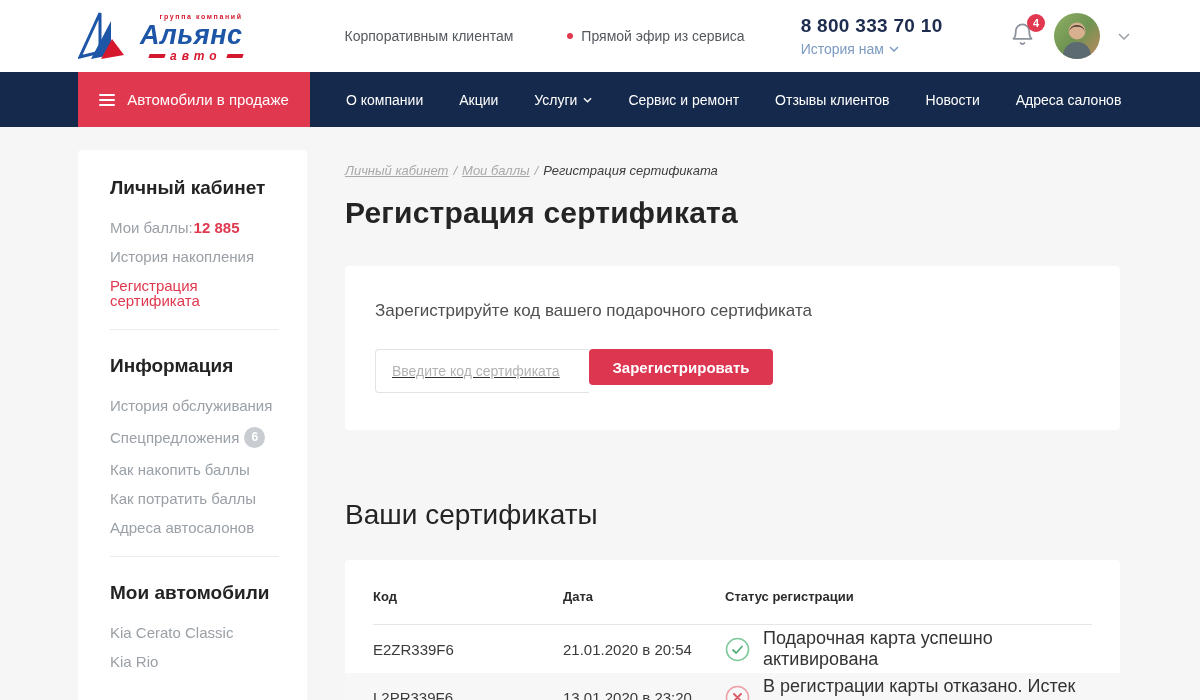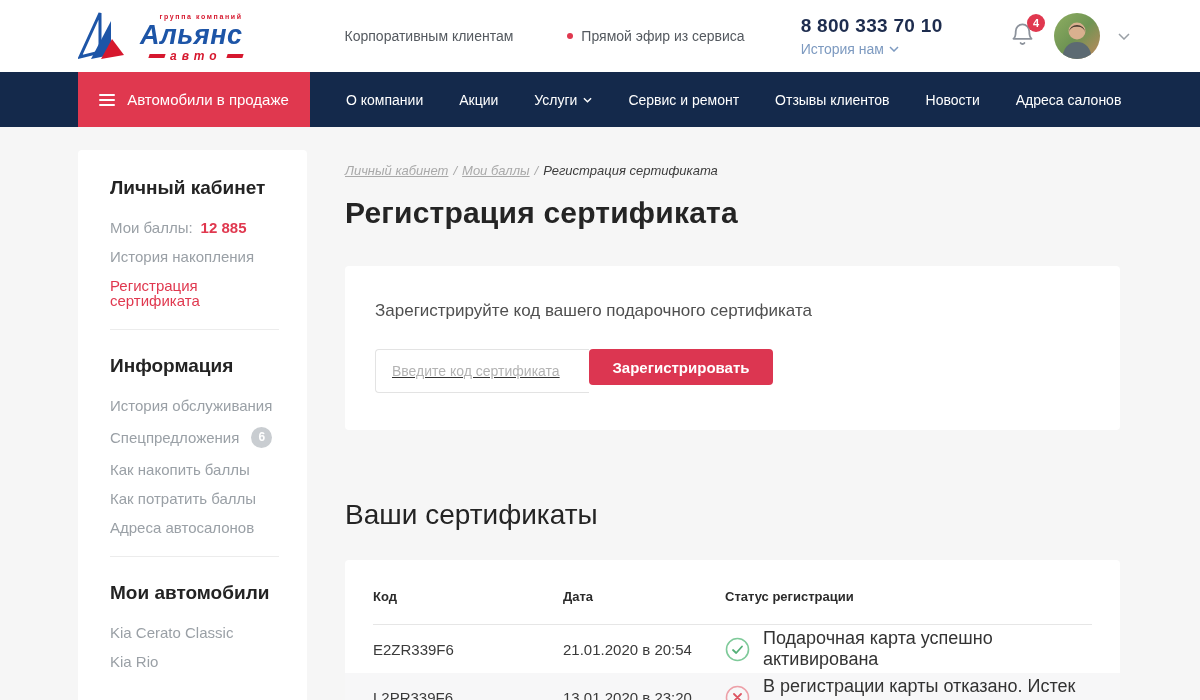--- a/index.html
+++ b/index.html
@@ -45,21 +45,21 @@
   .burger span { width:16px; height:2px; background:#fff; border-radius:1px; }
   .nav-links { display:flex; align-items:center; gap:36px; margin-left:36px; }
   .nav-link { color:#fff; font-size:14px; text-decoration:none; display:flex; align-items:center; gap:6px; cursor:pointer; }
 
   
   .content { display:flex; align-items:flex-start; padding:23px 0 0 78px; }
 
   
   .sidebar { width:229px; background:#fff; border-radius:4px; padding:27px 28px 24px 32px; height:600px; }
   .side-heading { font-size:19px; font-weight:700; color:#232323; margin:0 0 21px; }
-  .side-link { display:flex; align-items:center; gap:12px; font-size:15px; color:#9aa0a6; text-decoration:none;
+  .side-link { display:flex; align-items:center; gap:5px; font-size:15px; color:#9aa0a6; text-decoration:none;
     margin-bottom:14px; line-height:15px; cursor:pointer; }
   .side-link.red { color:#e0384f; }
   .points-value { color:#e0384f; font-weight:700; margin-left:-4px; }
   .badge { min-width:21px; height:21px; border-radius:50%; color:#fff; font-size:12px; font-weight:700;
     display:inline-flex; align-items:center; justify-content:center; }
   .badge.red { background:#e0384f; }
   .badge.gray { background:#c9cdd1; }
   .divider { border:none; border-top:1px solid #ececec; margin:21px 0 25px; }
 
   

